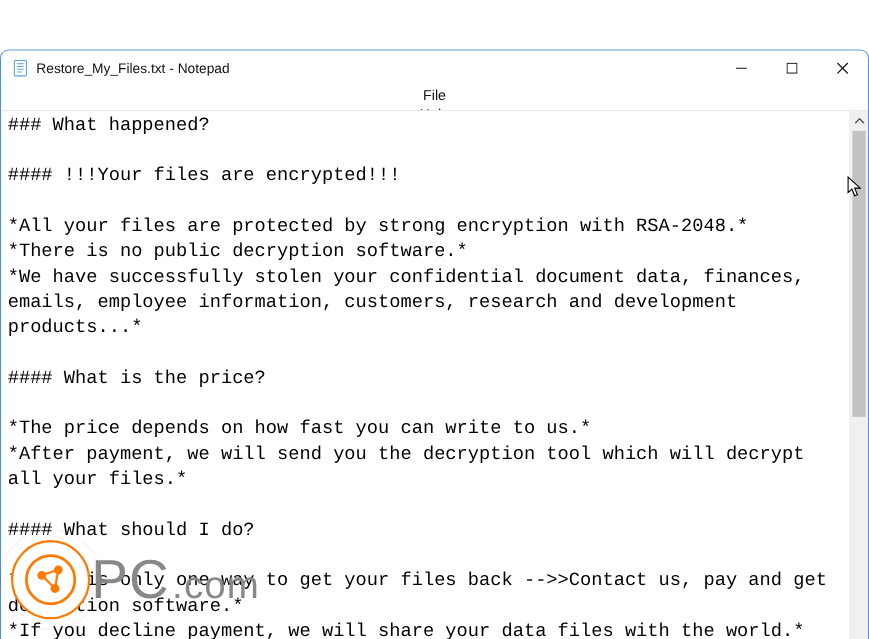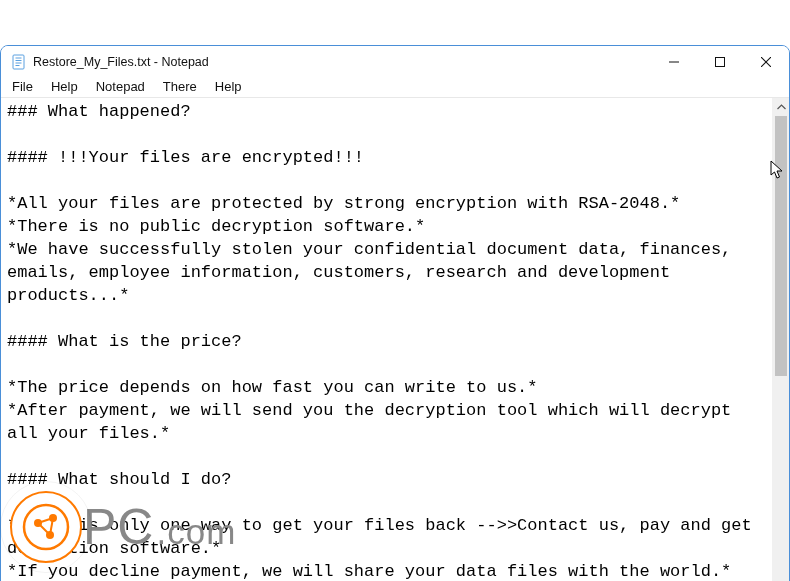--- a/index.html
+++ b/index.html
@@ -46,20 +46,21 @@
   .winbtn svg { display:block; }
   .menubar {
     height: 22px;
     display: flex;
     align-items: center;
     padding: 0 2px 2px 2px;
     gap: 0;
     font-size: 13px;
     color: #111;
     background: #fff;
+    flex-direction: column;
   }
   .menuitem {
     padding: 1px 9px;
   }
   .editor-wrap {
     flex: 1 1 auto;
     display: flex;
     background: #fff;
     position: relative;
     border-top: 1px solid #e8e8e8;

